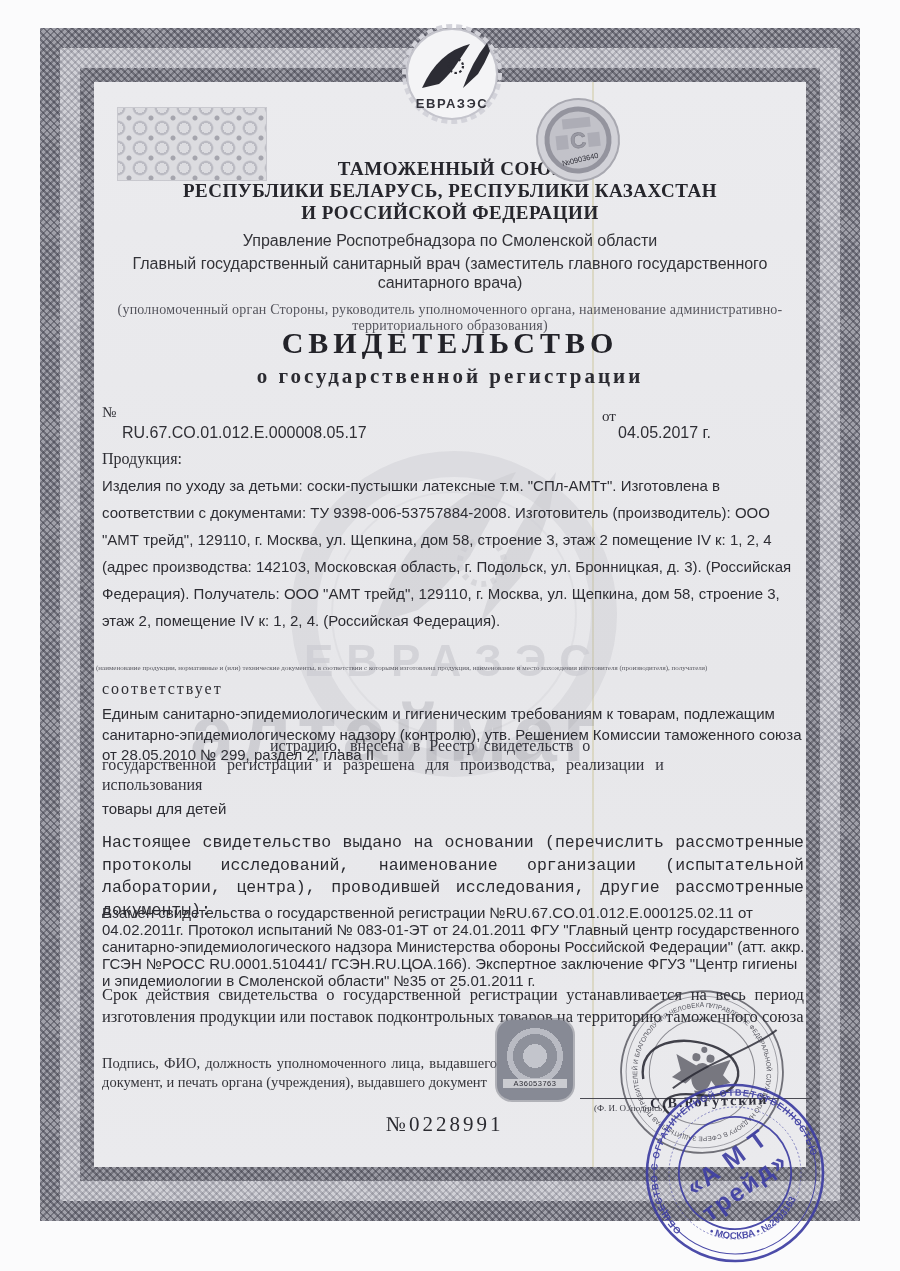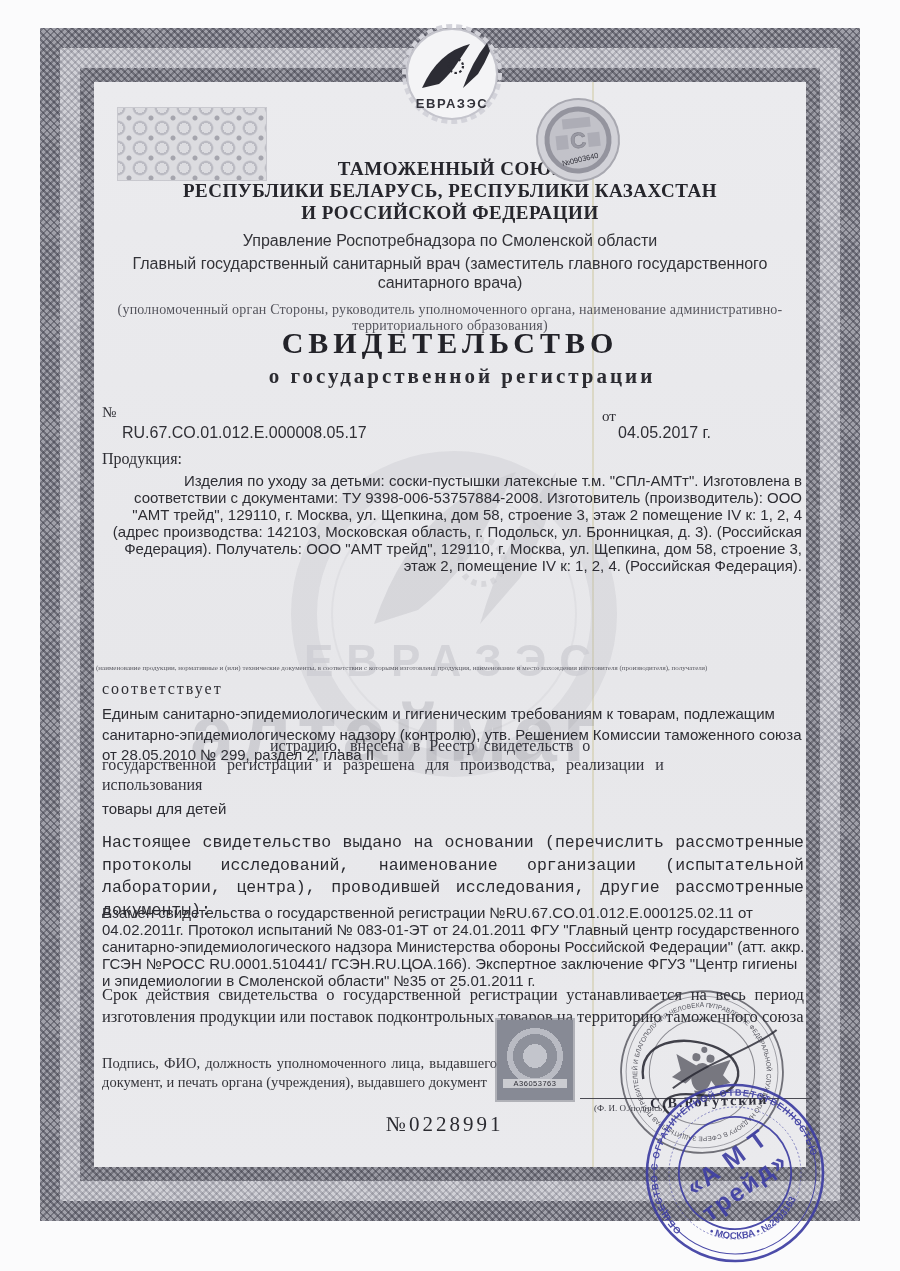--- a/index.html
+++ b/index.html
@@ -26,27 +26,27 @@
   .fold-line{position:absolute;left:498px;top:0;width:2px;height:100%;
     background:rgba(190,178,110,.30);}
   .abs{position:absolute;}
   .sans{font-family:"Liberation Sans",sans-serif;}
   .center{text-align:center;}
   .header-block{left:0;top:76px;width:100%;}
   .h-serif{font-weight:bold;font-size:19px;line-height:22px;letter-spacing:.5px;color:#26262c;}
   .h-sans{font-size:16px;line-height:19px;color:#333338;}
   .tiny{font-size:14px;color:#55555d;letter-spacing:.2px;}
   .title-main{left:0;top:244px;width:100%;font-size:30px;font-weight:bold;letter-spacing:5px;color:#232329;}
-  .title-sub{left:0;top:282px;width:100%;font-size:21px;font-weight:bold;letter-spacing:3px;color:#2b2b31;padding-left:12px;}
+  .title-sub{left:0;top:282px;width:100%;font-size:21px;font-weight:bold;letter-spacing:3px;color:#2b2b31;}
   .no-label{left:8px;top:322px;font-size:15px;}
   .no-value{left:28px;top:342px;font-size:16px;color:#2f2f35;}
   .ot-label{left:508px;top:326px;font-size:15px;}
   .date-value{left:524px;top:342px;font-size:16px;color:#2f2f35;}
   .product-label{left:8px;top:368px;font-size:16px;}
-  .product-desc{left:8px;top:390px;width:700px;font-size:15px;line-height:17px;color:#2d2d33;text-align:right;}
+  .product-desc{left:8px;top:390px;width:700px;font-size:15px;line-height:27px;color:#2d2d33;}
   .caption2{left:2px;top:582px;width:708px;font-size:7px;color:#5a5a62;white-space:nowrap;overflow:hidden;}
   .conforms{left:8px;top:598px;font-size:16px;letter-spacing:2px;}
   .req{left:8px;top:622px;width:700px;font-size:15px;line-height:20.5px;color:#2d2d33;}
   .overprint1{left:176px;top:655px;font-size:16px;word-spacing:5px;color:#34343c;}
   .overprint2{left:8px;top:674px;width:700px;font-size:16px;word-spacing:7px;color:#34343c;}
   .overprint3{left:8px;top:694px;font-size:16px;color:#34343c;}
   .goods{left:8px;top:718px;font-size:15px;color:#2d2d33;}
   .wm-health{left:212px;top:688px;font-size:33px;letter-spacing:1px;color:#90909a;}
   .wm-alta{left:96px;top:606px;font-size:80px;font-weight:bold;letter-spacing:6px;color:rgba(110,110,120,.20);}
   .basis1{left:8px;top:750px;width:702px;font-size:16.5px;line-height:22.5px;text-align:justify;color:#2b2b31;font-family:Liberation Mono, monospace;}
@@ -54,21 +54,21 @@
   .validity{left:8px;top:902px;width:702px;font-size:16.5px;line-height:22px;text-align:justify;color:#2b2b31;}
   .sign-caption{left:8px;top:972px;width:395px;font-size:14.5px;line-height:19px;text-align:justify;color:#34343a;}
   .holo-strip{left:24px;top:26px;width:148px;height:72px;background-color:#dcdce0;
     background-image:
       radial-gradient(circle at 50% 50%, rgba(120,120,132,.55) 0 2px, transparent 3px),
       radial-gradient(circle at 50% 50%, transparent 0 5px, rgba(145,145,158,.45) 5px 6.5px, transparent 8px);
     background-size:22px 20px,22px 20px;background-position:0 0,11px 10px;
     box-shadow:0 0 0 1px rgba(150,150,160,.4);}
   .holo-square{left:403px;top:938px;width:76px;height:80px;background:#9da0a9;
     background-image:radial-gradient(circle at 50% 45%, #c3c5cc 0 12px, #8e919b 12px 22px, #b9bbc3 22px 28px, #878a95 28px 40px);
-    box-shadow:0 0 0 2px rgba(120,122,132,.5);}
+    box-shadow:0 0 0 2px rgba(120,122,132,.5);border-radius:15px;}
   .holo-square .code{position:absolute;left:6px;bottom:12px;width:64px;text-align:center;
     font-size:7.5px;font-family:"Liberation Sans",sans-serif;color:#2e2e36;
     background:rgba(225,225,230,.75);letter-spacing:.5px;}
   .sig-line{left:486px;top:1016px;width:232px;height:1px;background:#4a4a52;}
   .fio-caption{left:500px;top:1021px;font-size:9px;color:#3c3c44;}
   .serial{left:292px;top:1030px;font-size:21px;letter-spacing:3px;color:#2b2b31;}
   .sig-name{left:556px;top:1012px;font-size:14px;font-weight:bold;letter-spacing:2px;
     color:#2e2e3a;transform:rotate(-2deg);z-index:6;}
   .seal-wrap{left:522px;top:904px;width:172px;height:172px;z-index:5;transform:rotate(6deg);}
   .blue-wrap{left:546px;top:996px;width:190px;height:190px;z-index:7;transform:rotate(-22deg);opacity:.92;}

